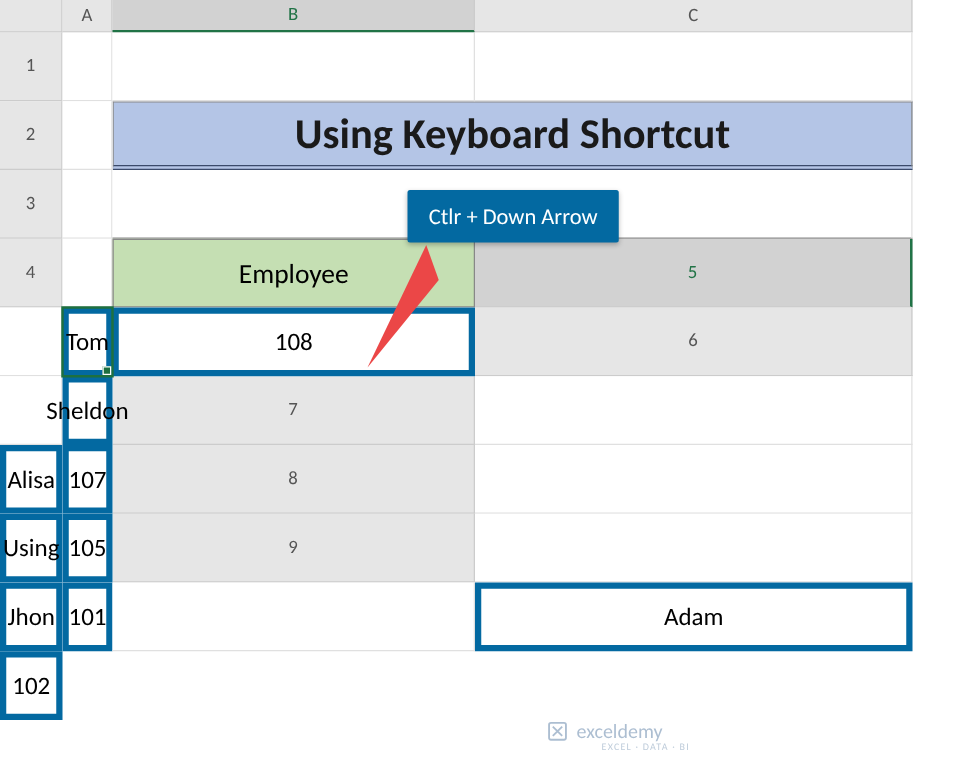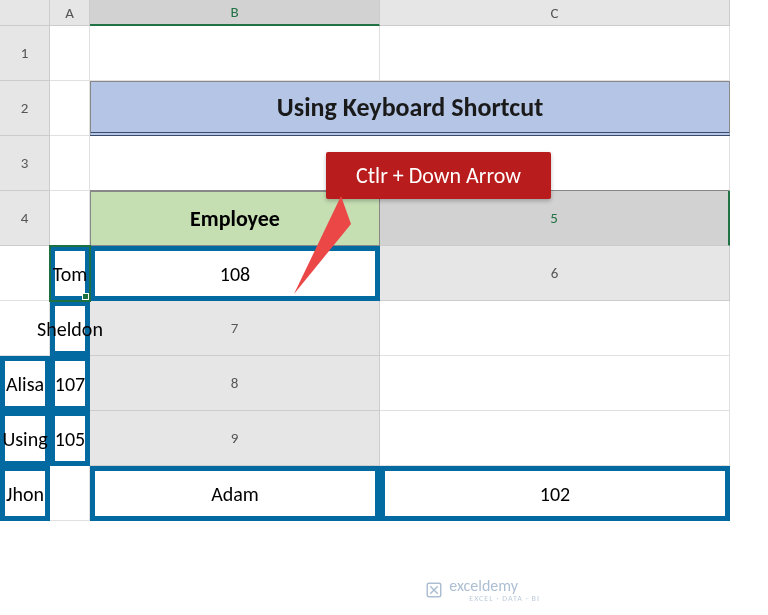--- a/index.html
+++ b/index.html
@@ -65,33 +65,33 @@
   
   .title {
     grid-column: 3 / span 2;
     grid-row: 3;
     background: #b4c5e6;
     border: 1px solid #888;
     border-bottom: 4px double #3a4a6b;
     display: flex;
     align-items: center;
     justify-content: center;
-    font-size: 26px;
+    font-size: 34px;
     font-weight: bold;
     color: #1a1a1a;
   }
   .spacer3 {
     grid-column: 3 / span 2;
     grid-row: 4;
     border-bottom: 1px solid #888;
   }
   .th {
     background: #c5dfb3;
     border: 1px solid #888;
-    font-weight: bold;
+    font-weight: normal;
     font-size: 22px;
   }
   .td {
     border: 5px solid #0369a1;
     font-size: 20px;
     background: #fff;
   }
   .selected-cell {
     outline: 2.5px solid #1e7040;
     outline-offset: -1px;
@@ -108,40 +108,40 @@
     z-index: 6;
   }
   
   .callout {
     position: absolute;
     left: 326px;
     top: 152px;
     z-index: 10;
   }
   .callout-box {
-    background: #b91c1c;
+    background: #0369a1;
     color: #fff;
-    font-size: 22px;
-    padding: 10px 30px;
+    font-size: 18px;
+    padding: 10px 17px;
     border-radius: 2px;
     white-space: nowrap;
     box-shadow: 0 2px 4px rgba(0,0,0,0.25);
   }
   .callout-tail {
     position: absolute;
     left: -40px;
     top: 34px;
   }
   
   .watermark {
     position: absolute;
-    right: 228px;
+    right: 216px;
     bottom: 12px;
     display: flex;
-    align-items: center;
+    align-items: flex-start;
     gap: 6px;
     opacity: 0.55;
     color: #6a8aad;
     font-size: 16px;
   }
   .watermark .sub {
     font-size: 8px;
     letter-spacing: 1px;
     color: #8aa3bd;
     display: block;
@@ -195,20 +195,21 @@
   <div class="cell td">107</div>
 
   <div class="rowhdr">8</div>
   <div class="cell colA"></div>
   <div class="cell td">Using</div>
   <div class="cell td">105</div>
 
   <div class="rowhdr">9</div>
   <div class="cell colA"></div>
   <div class="cell td">Jhon</div>
+  <div class="cell td">101</div>
 
   <div class="cell colA"></div>
   <div class="cell td">Adam</div>
   <div class="cell td">102</div>
 </div>
 
 <div class="callout">
   <svg class="callout-tail" width="70" height="110">
     <polygon points="55,10 65,38 8,108" fill="#eb4747"></polygon>
   </svg>

